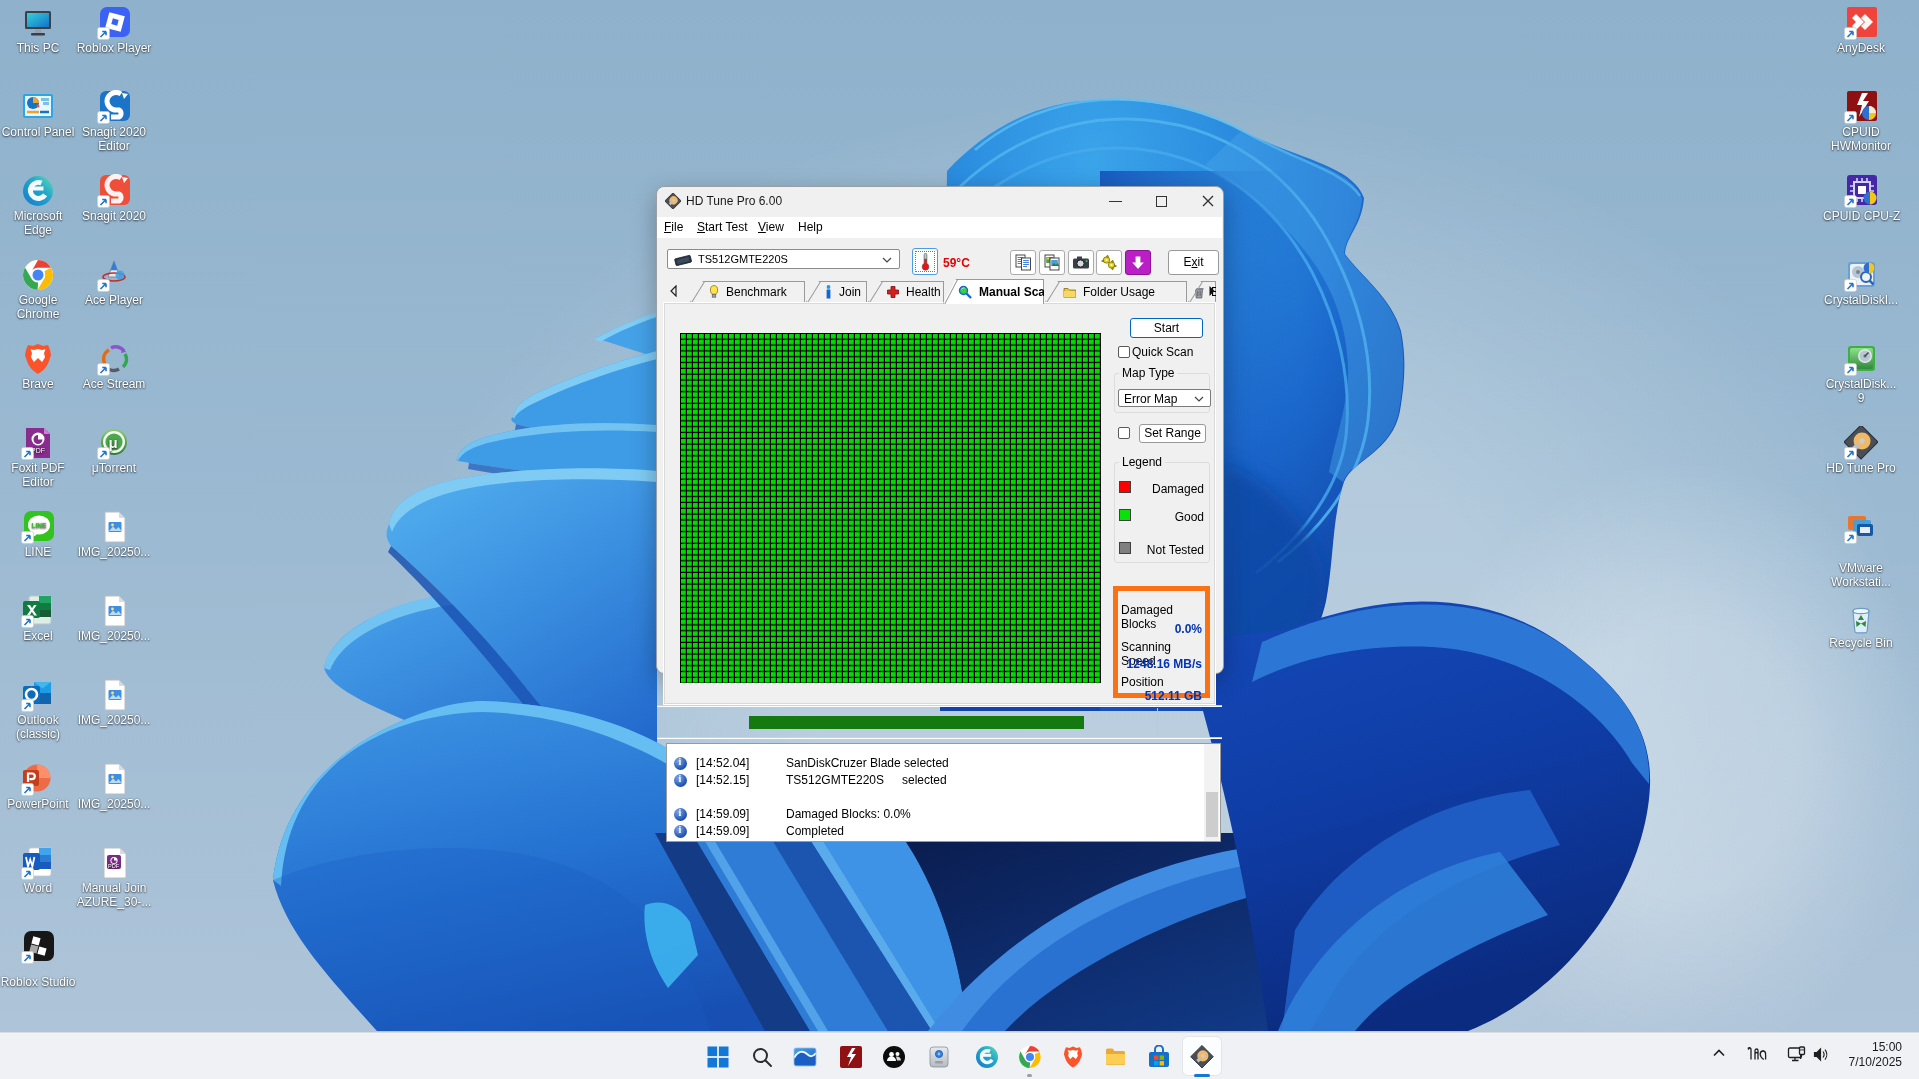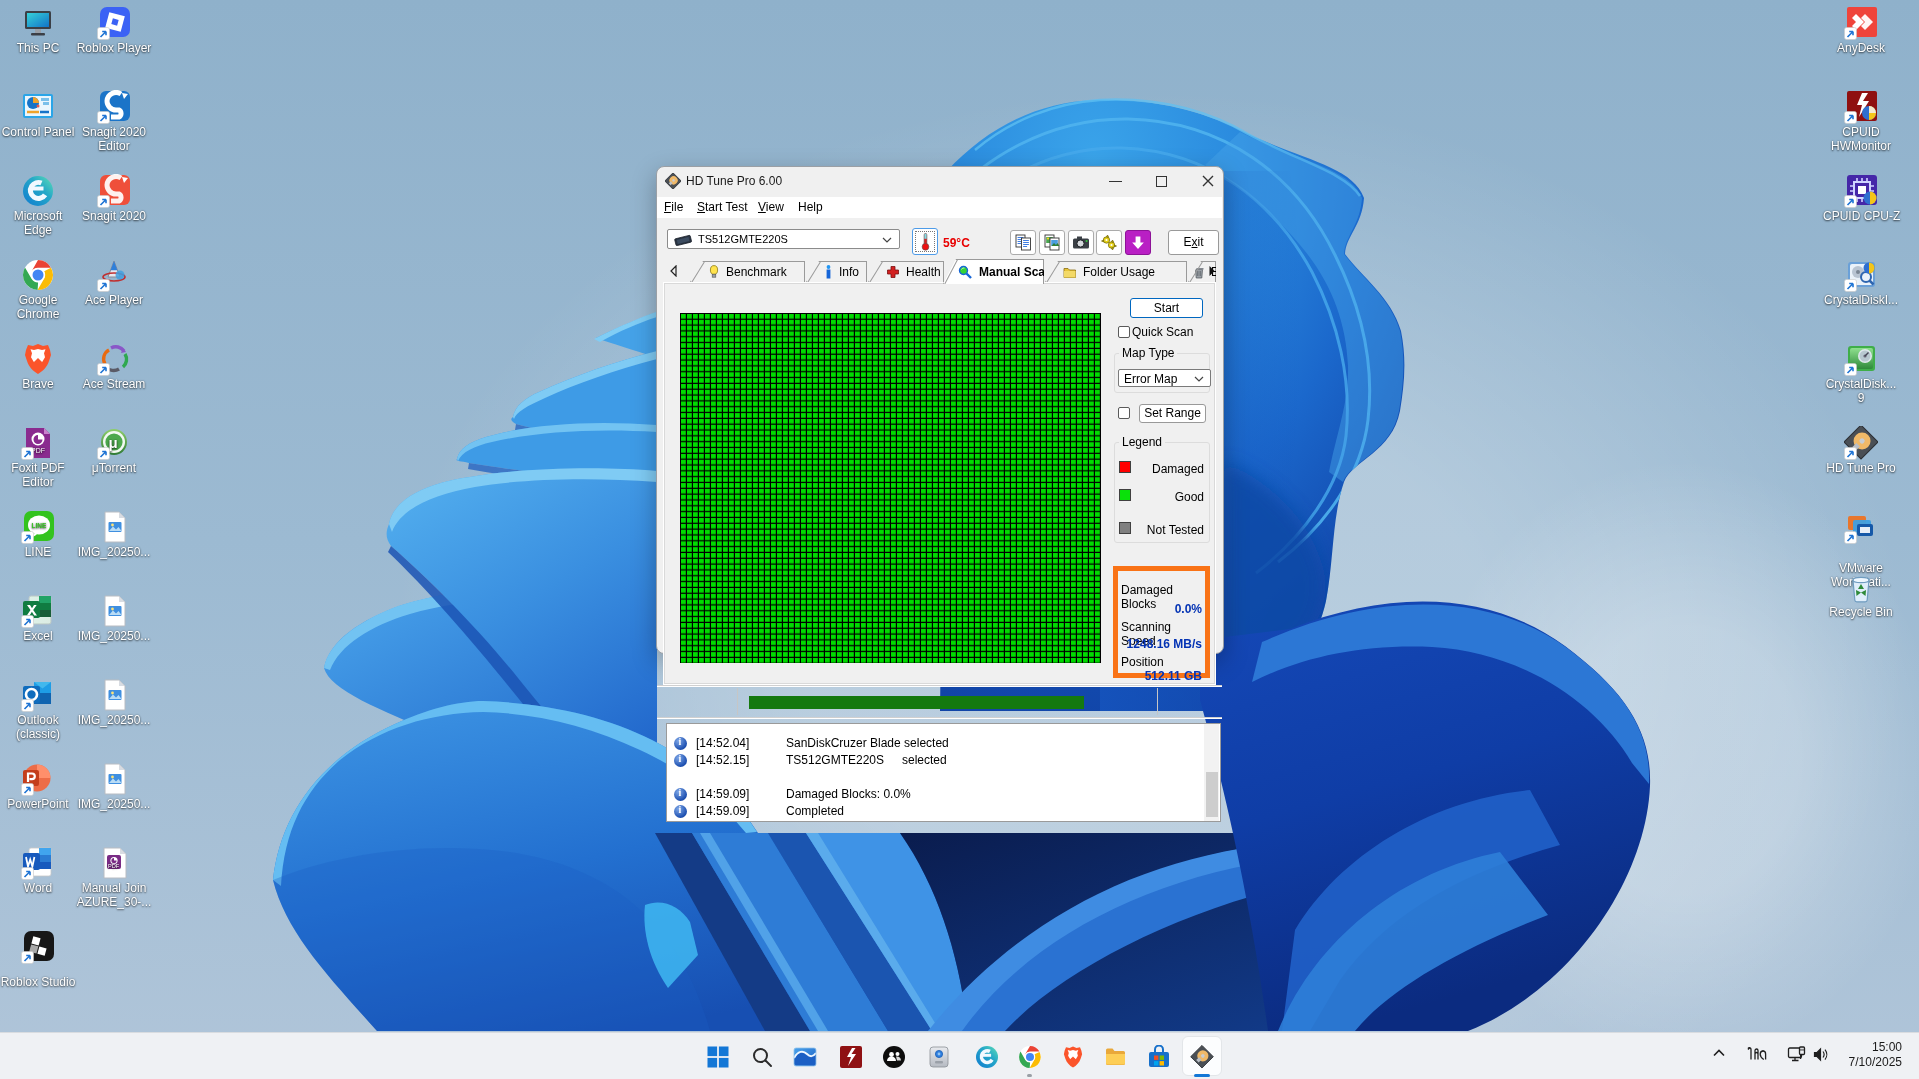--- a/index.html
+++ b/index.html
@@ -2,21 +2,21 @@
 <html><head><meta charset="utf-8">
 <style>
 *{margin:0;padding:0;box-sizing:border-box}
 html,body{width:1919px;height:1079px;overflow:hidden;font-family:"Liberation Sans",sans-serif}
 #desk{position:absolute;inset:0;width:1919px;height:1079px}
 .abs{position:absolute}
 
 .dicon{position:absolute;width:76px;text-align:center;color:#fff;font-size:12px;line-height:1.15;text-shadow:0 1px 2px rgba(0,0,0,.65),0 0 2px rgba(0,0,0,.4)}
 .dicon svg{display:block;margin:0 auto}
 
-#win{position:absolute;left:656px;top:166px;width:568px;height:488px;background:#f0f0f0;border:1px solid #9a9fa5;border-radius:8px;box-shadow:0 8px 24px rgba(0,0,0,.28);font-size:11px;color:#000}
+#win{position:absolute;left:656px;top:186px;width:568px;height:488px;background:#f0f0f0;border:1px solid #9a9fa5;border-radius:8px;box-shadow:0 8px 24px rgba(0,0,0,.28);font-size:11px;color:#000}
 .btn{background:#fff;border:1px solid #ababab;border-radius:3px;display:flex;align-items:center;justify-content:center}
 u{text-decoration:underline}
 .tab{height:21px;background:#f1f1f1;border:1px solid #9a9a9a;border-bottom:none;clip-path:polygon(13px 0,100% 0,100% 100%,0 100%);display:flex;align-items:center;gap:6px;padding-left:17px;font-size:12px;white-space:nowrap}
 .tab::before{content:"";position:absolute;left:6px;top:-2px;width:1px;height:26px;background:#9a9a9a;transform:rotate(31.7deg)}
 .tab.active::before{height:30px;left:6px;top:-2px;transform:rotate(27.5deg)}
 .tab.active{height:25px;background:#fff;z-index:3}
 .tab svg{flex:none}
 .cb{width:12px;height:12px;background:#fff;border:1px solid #5a5a5a;border-radius:2px}
 .gb{border:1px solid #dcdcdc;border-radius:3px}
 .gb legend{font-size:12px;margin-left:4px;padding:0 3px}
@@ -559,21 +559,21 @@
         <rect x="9" y="10" width="18" height="14" rx="2" fill="#3f9fe0" opacity=".95"></rect>
         <rect x="13" y="14" width="16" height="12" rx="2" fill="#1558a8"></rect>
         <rect x="16" y="17" width="10" height="6" fill="#fff" opacity=".9"></rect>
         <g>
           <rect x="0.5" y="21.5" width="12" height="12" rx="2" fill="#fff" stroke="#c8c8c8" stroke-width=".6"></rect>
           <path d="M3.5,31 L9,25.5 M9,25.5 L5.2,25.5 M9,25.5 L9,29.3" stroke="#1f74d4" stroke-width="1.6" fill="none"></path>
         </g>
       </svg>
       <div style="margin-top:18px">VMware Workstati...</div>
     </div>
-<div class="dicon" style="left:1823px;top:570px">
+<div class="dicon" style="left:1823px;top:601px">
       <svg width="34" height="34" viewBox="0 0 34 34">
         <path d="M9,10 h16 l-1.8,20 a2,2 0 0 1 -2,1.8 h-8.4 a2,2 0 0 1 -2,-1.8z" fill="#dfeefb" stroke="#6f9cc0" stroke-width="1.2"></path>
         <ellipse cx="17" cy="10" rx="8" ry="2.6" fill="#eef7ff" stroke="#6f9cc0" stroke-width="1.2"></ellipse>
         <g fill="#2f8a3a">
           <path d="M17,14 l3,5 -6,0z"></path>
           <path d="M13,26 l-2,-5.5 5.5,1z" transform="rotate(15 13 24)"></path>
           <path d="M21,26 l2,-5.5 -5.5,1z" transform="rotate(-15 21 24)"></path>
         </g>
       </svg>
       <div style="margin-top:2px">Recycle Bin</div>
@@ -680,21 +680,21 @@
         <ellipse cx="6" cy="5" rx="3.6" ry="4.4" fill="#ffe34d" stroke="#8a7a1a" stroke-width=".8"></ellipse>
         <rect x="4.2" y="9.2" width="3.6" height="3" fill="#9aa0a8" stroke="#555" stroke-width=".6"></rect>
       </svg>
     <span>Benchmark</span>
   </div>
   <div class="tab abs" style="left:149px;top:94px;width:61px">
     <svg width="9" height="14" viewBox="0 0 9 14">
         <rect x="2.6" y="4.5" width="3.8" height="9" fill="#1565d8"></rect>
         <circle cx="4.5" cy="2" r="1.9" fill="#2196f3"></circle>
       </svg>
-    <span>Info</span>
+    <span>Join</span>
   </div>
   <div class="tab abs" style="left:211px;top:94px;width:76px">
     <svg width="14" height="14" viewBox="0 0 14 14">
         <path d="M5,1.5 h4 v3.5 h3.5 v4 h-3.5 v3.5 h-4 v-3.5 h-3.5 v-4 h3.5z" fill="#d22020" stroke="#7a1010" stroke-width=".8"></path>
       </svg>
     <span>Health</span>
   </div>
   <div class="tab active abs" style="left:286px;top:92px;width:101px;padding-left:14px">
     <svg width="15" height="15" viewBox="0 0 15 15">
         <circle cx="5.5" cy="5.5" r="4" fill="#35d435" stroke="#1565d8" stroke-width="1.4"></circle>

